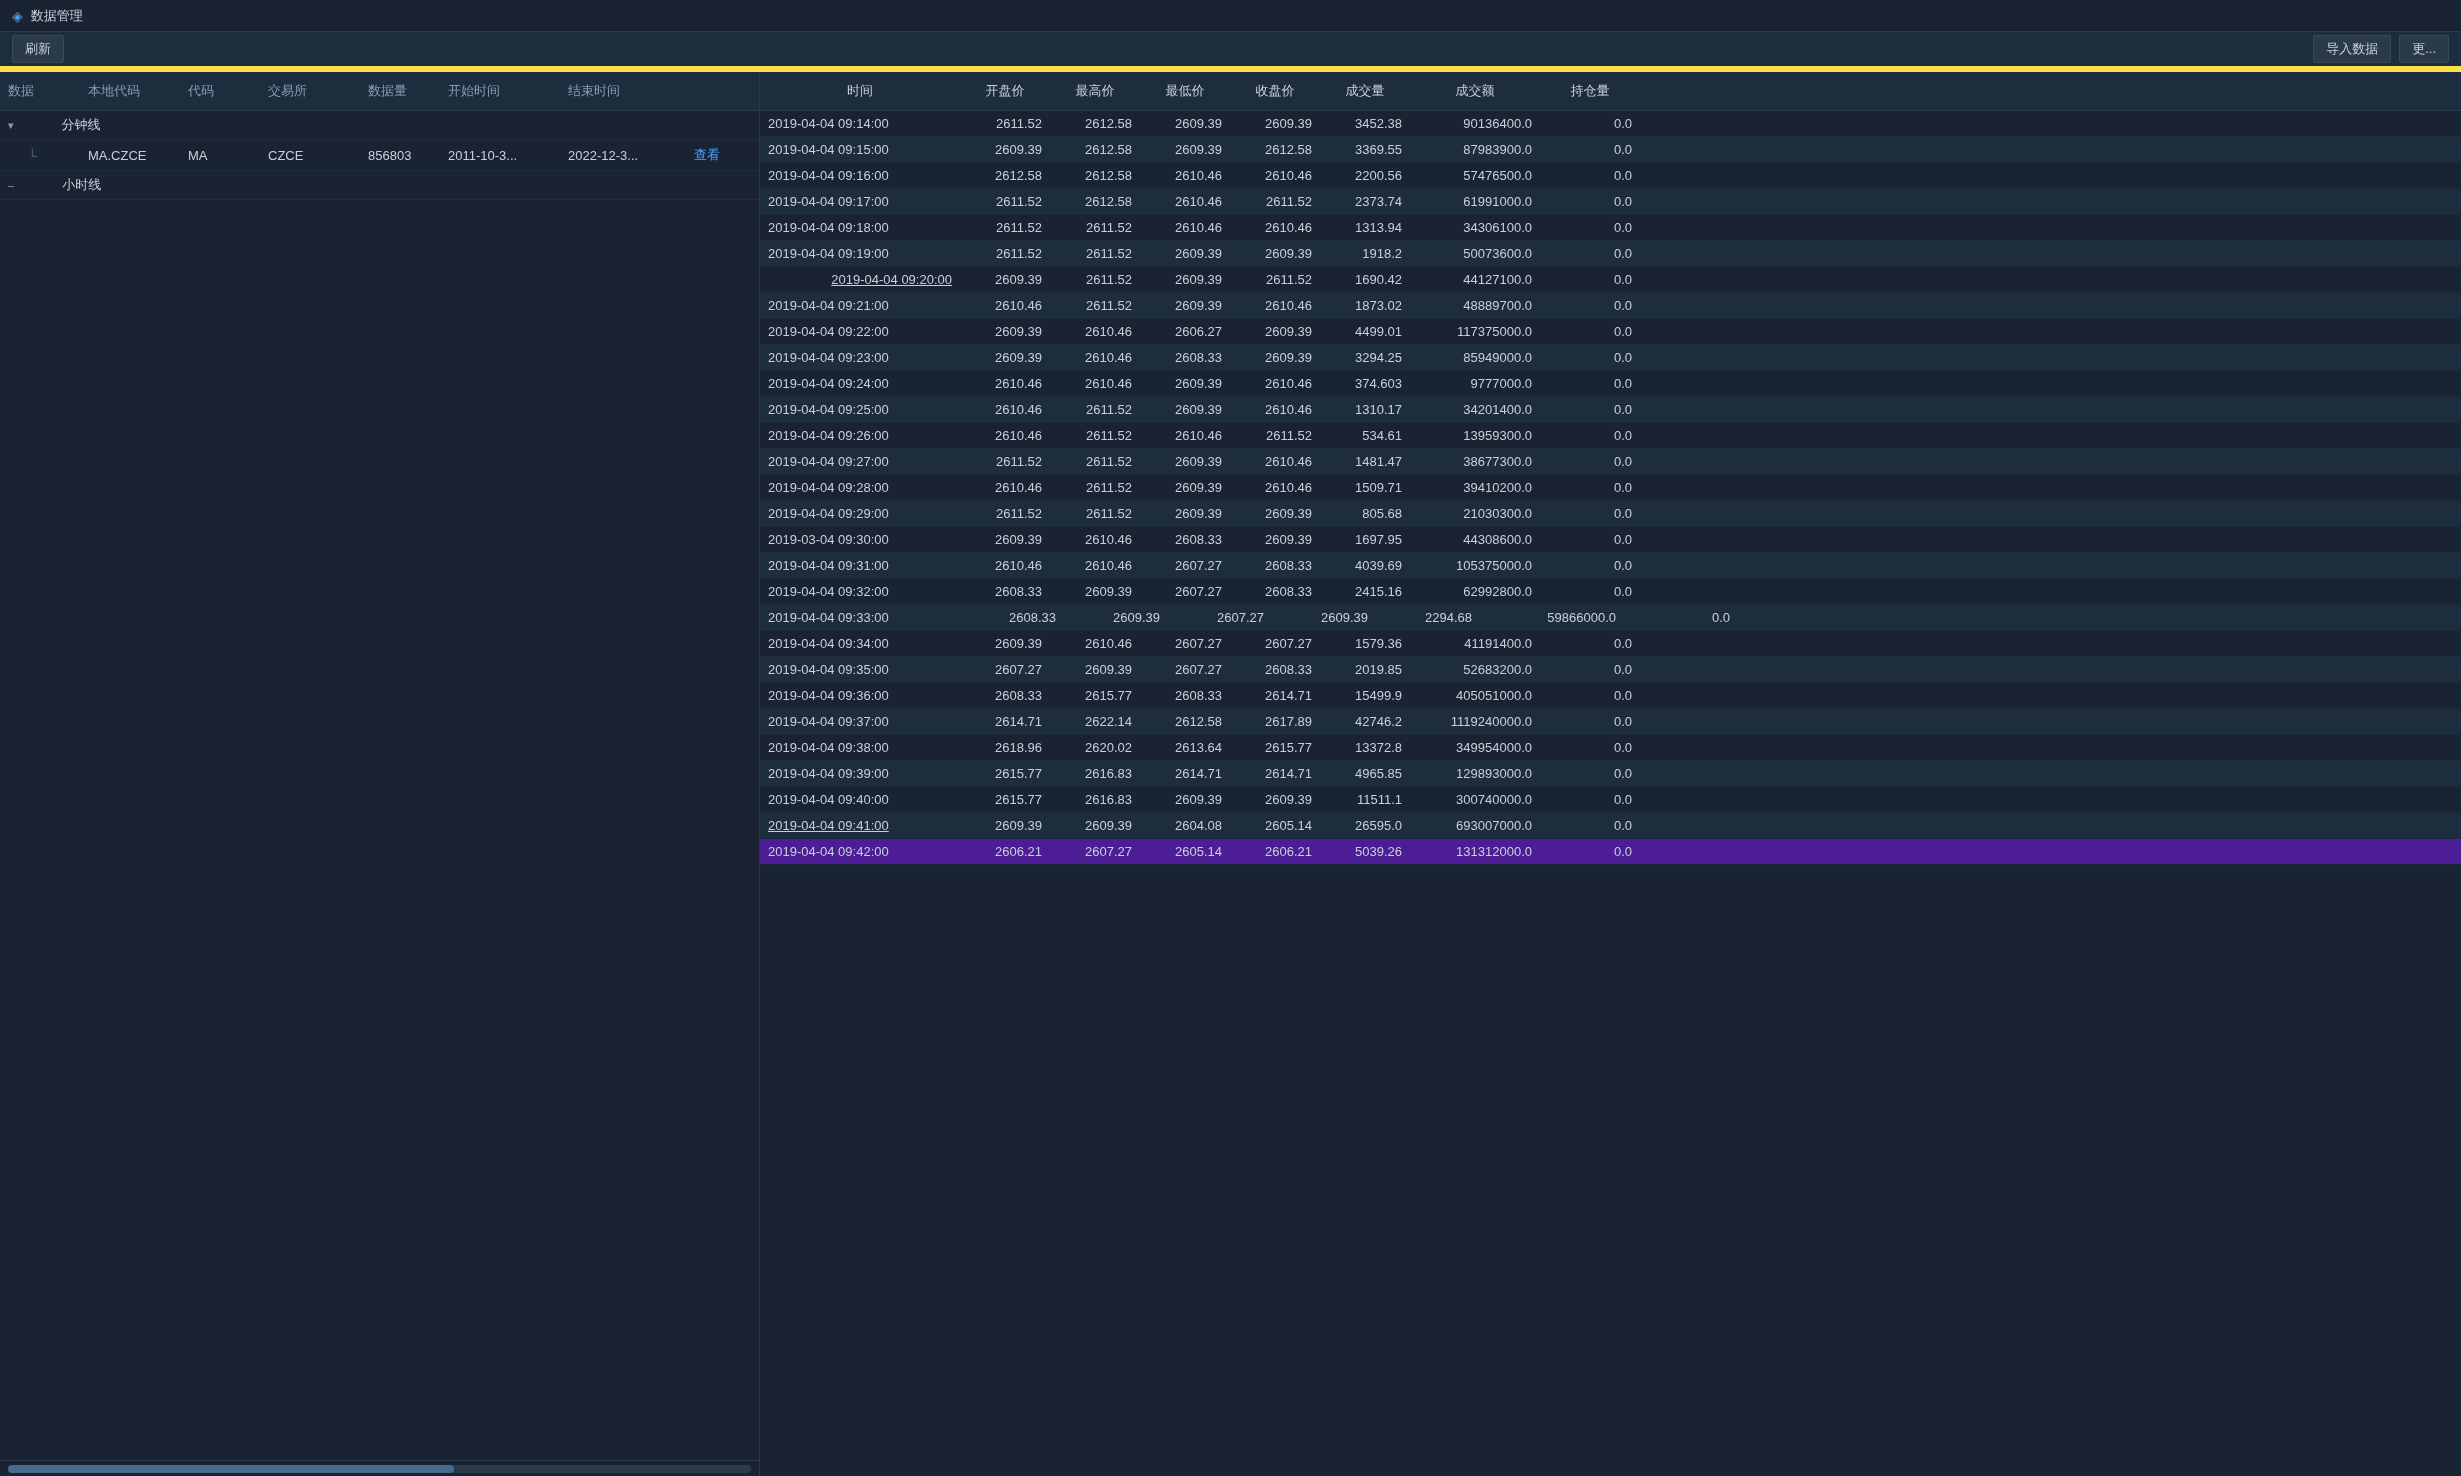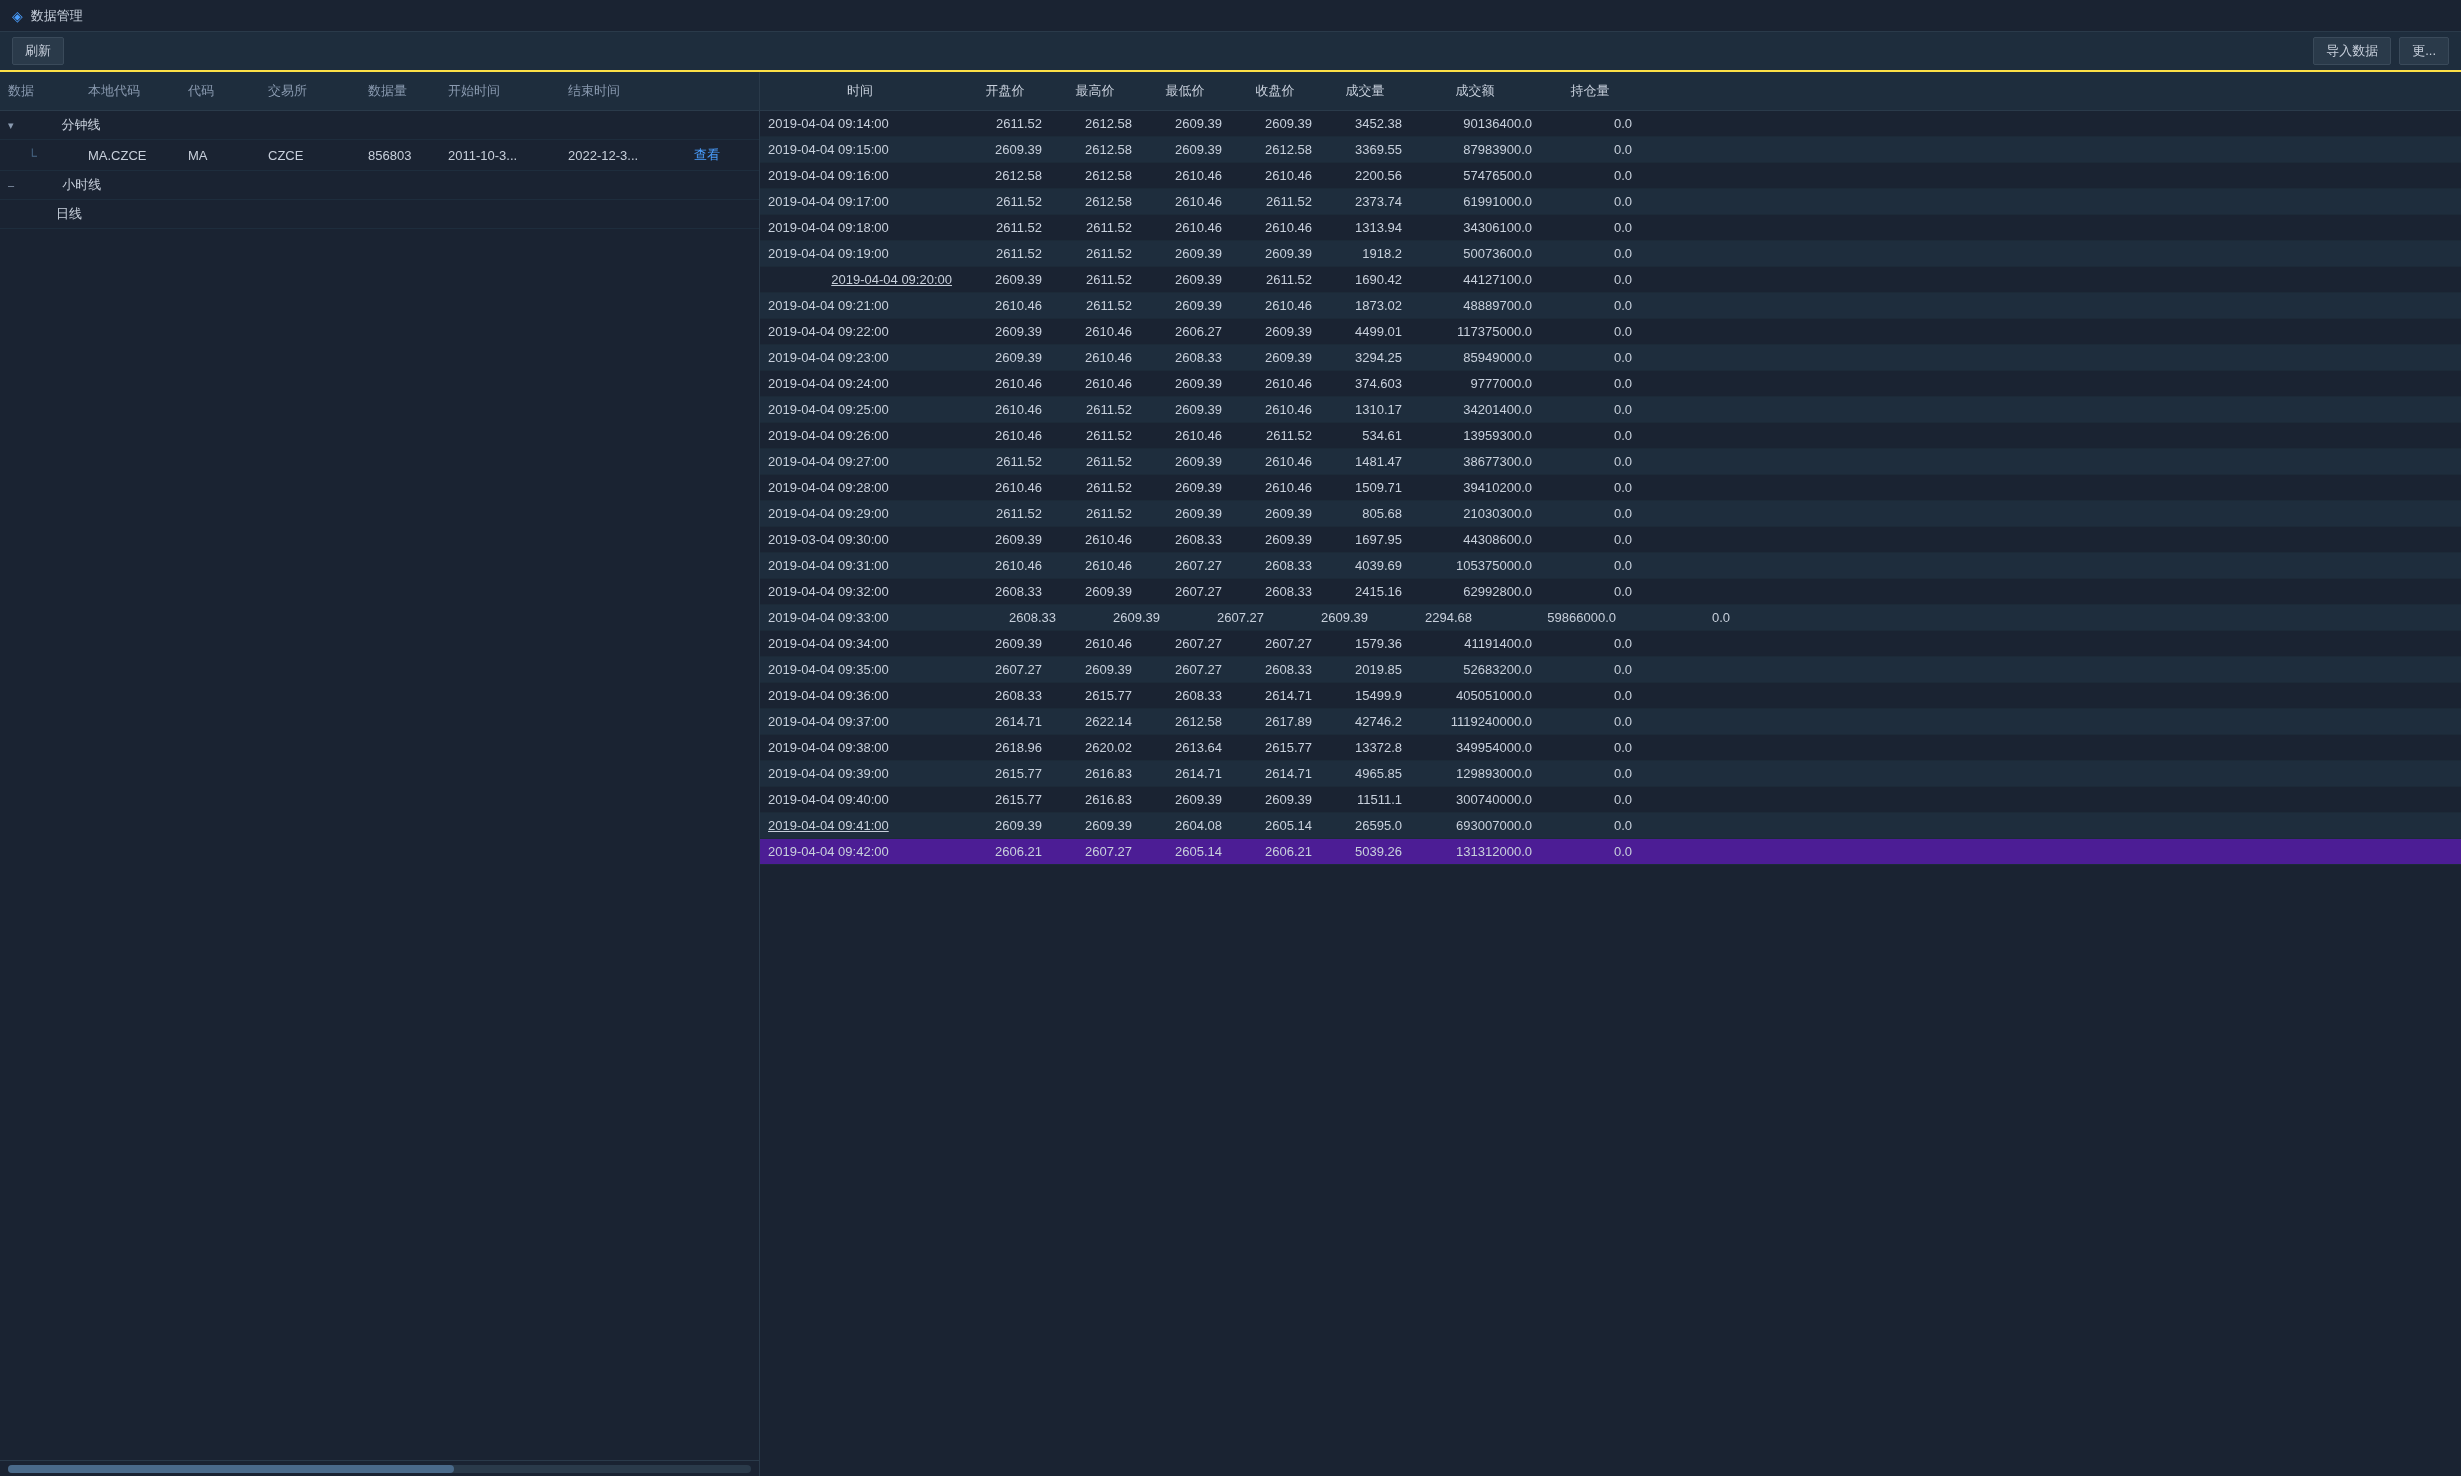--- a/index.html
+++ b/index.html
@@ -31,21 +31,21 @@
       font-size: 13px;
     }
 
     
     .toolbar {
       background: #1e2d3d;
       padding: 6px 12px;
       display: flex;
       align-items: center;
       justify-content: space-between;
-      border-bottom: 2px solid #fde047;
+      border-bottom: 6px solid #fde047;
       height: 40px;
     }
     .toolbar-left { display: flex; align-items: center; gap: 8px; }
     .toolbar-right { display: flex; align-items: flex-start; gap: 8px; }
     .toolbar-btn {
       background: #2a3a4a;
       color: #c8d0dc;
       border: 1px solid #3a4a5a;
       padding: 4px 12px;
       cursor: pointer;
@@ -258,24 +258,20 @@
           <button class="action-btn">查看</button>
         </div>
 
       </div>
 
       <div class="tree-group-row">
         <span class="expand-icon">–</span>
         <span class="tree-group-label">小时线</span>
       </div>
 
-      <div class="tree-group-row">
-        <span class="expand-icon"> </span>
-        <span class="tree-group-label">日线</span>
-      </div>
     </div>
 
     <div class="bottom-bar">
       <div class="h-scrollbar">
         <div class="h-scrollbar-thumb"></div>
       </div>
     </div>
   </div>
 
   <div class="right-panel">

